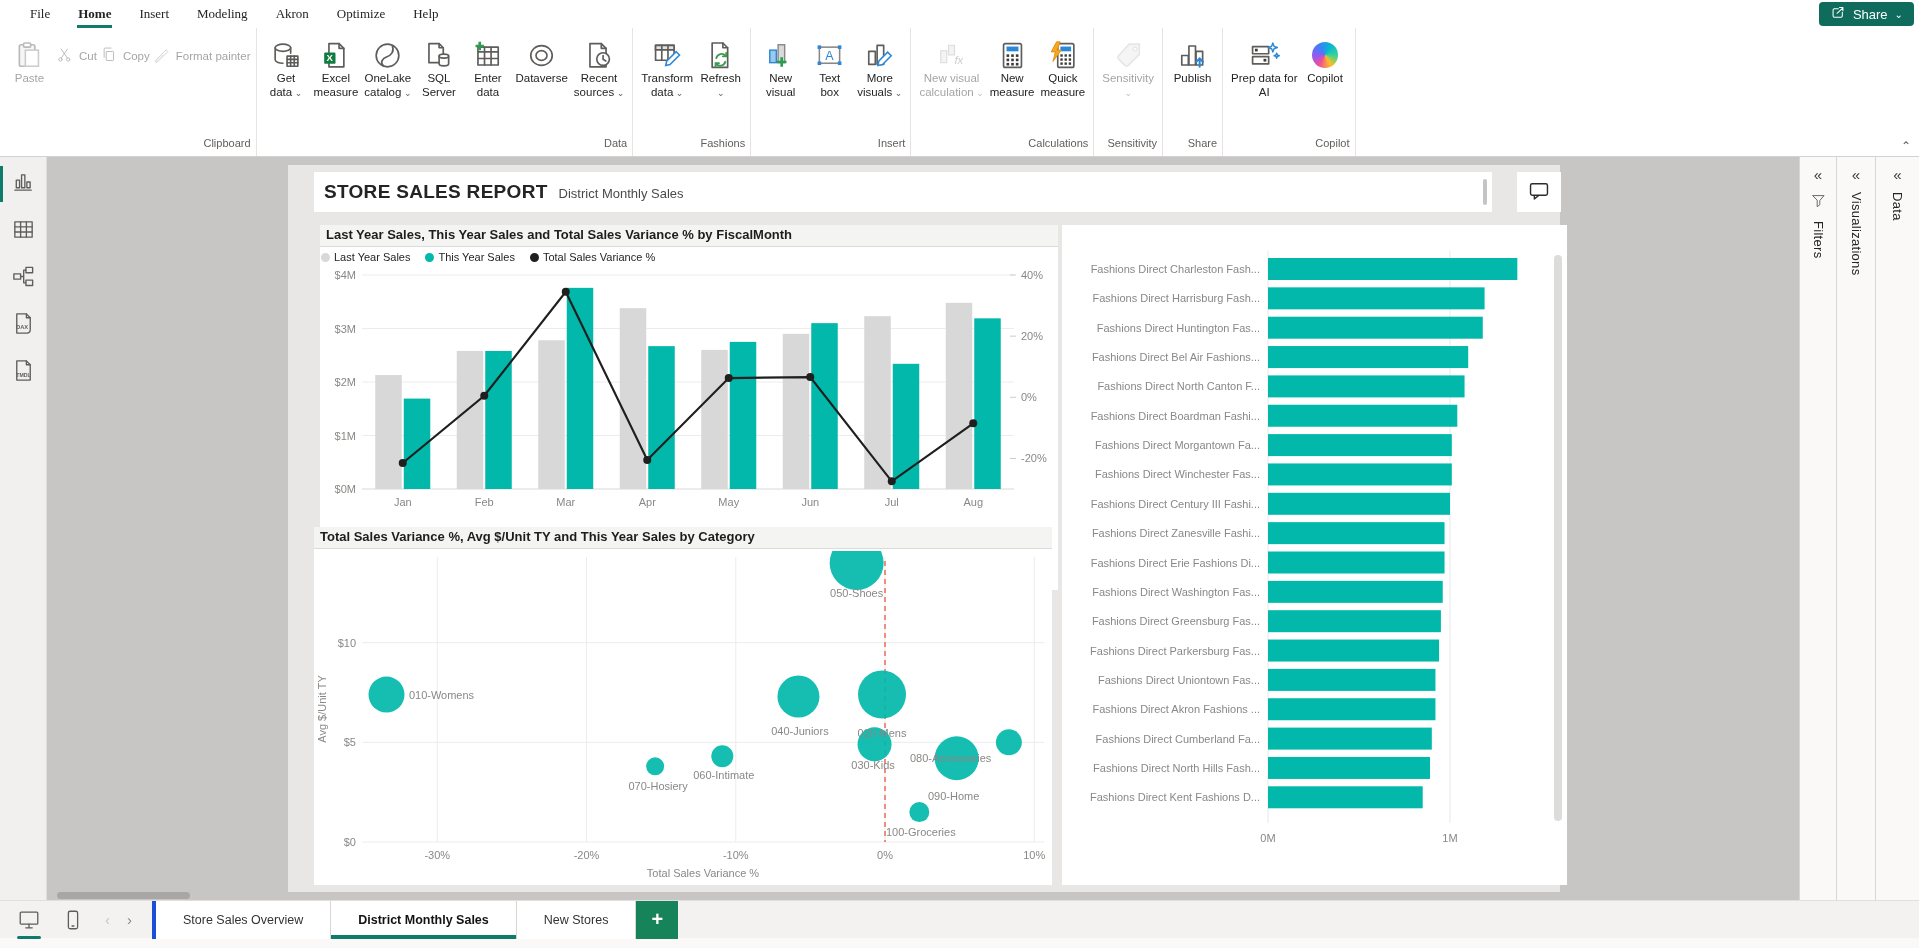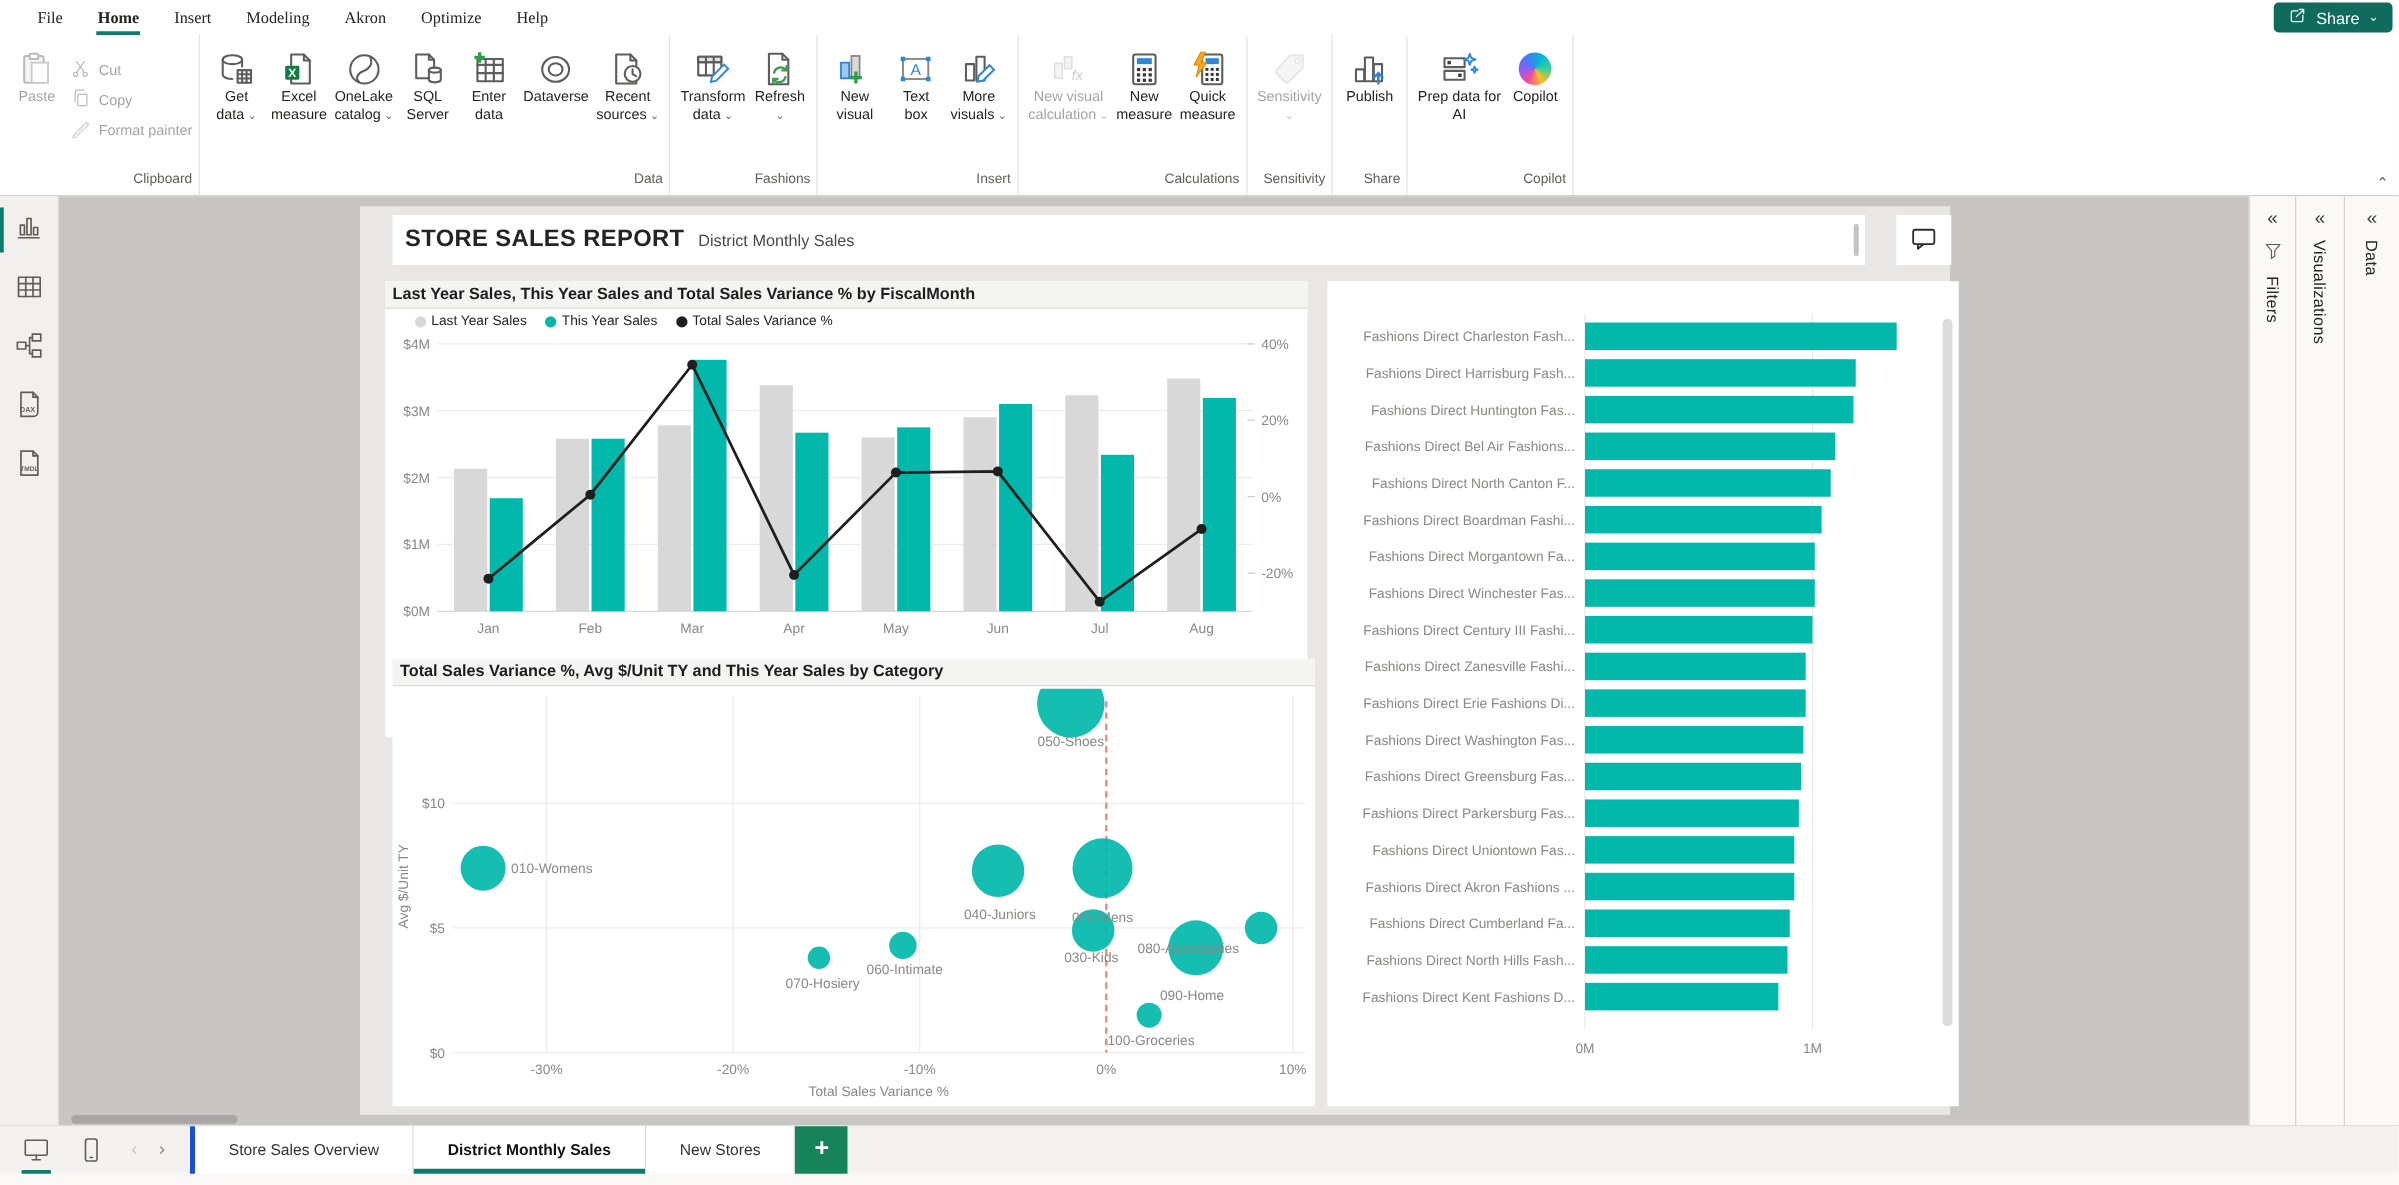--- a/index.html
+++ b/index.html
@@ -20,39 +20,39 @@
   .ribbon { height:129px; border-bottom:1px solid #d4d2d0; display:flex; background:#fff; position:relative; }
   .rgroup { display:flex; flex-direction:column; border-right:1px solid #e6e4e2; padding:0 5px; }
   .rbuttons { flex:1; display:flex; align-items:flex-start; padding-top:8px; }
   .rbtn { min-width:49px; padding:2px 3px 0; display:flex; flex-direction:column; align-items:center; cursor:pointer; }
   .rbtn .ricon { height:34px; display:flex; align-items:center; }
   .rbtn .ricon svg { width:31px; height:31px; }
   .rlabel { font-size:11.5px; line-height:13.5px; text-align:center; color:#252423; white-space:nowrap; }
   .chev { font-size:9px; color:#605e5c; }
   .rbtn.disabled, .rsmall.disabled { filter:grayscale(1); opacity:.42; }
   .rgrouplabel { height:23px; line-height:21px; text-align:right; font-size:11px; color:#605e5c; }
-  .rsmallcol { display:flex; flex-direction:column; gap:3px; padding-top:10px; padding-left:2px; }
+  .rsmallcol { display:flex; flex-direction:row; gap:3px; padding-top:10px; padding-left:2px; }
   .rsmall { display:flex; align-items:center; gap:5px; font-size:11.5px; white-space:nowrap; }
   .rsmall svg { width:18px; height:18px; }
   .collapse-caret { position:absolute; right:8px; bottom:3px; font-size:12px; color:#605e5c; cursor:pointer; }
   .copilot-logo { width:26px; height:26px; border-radius:50%; display:inline-block;
      background:conic-gradient(from 210deg,#F04E98,#8B5CF6,#3B82F6,#06B6D4,#34D399,#FBBF24,#F04E98); }
 
   
   .main { display:flex; height:743px; }
   .viewbar { width:47px; background:#f1f0ef; border-right:1px solid #e1dfdd; padding-top:12px; display:flex; flex-direction:column; align-items:center; gap:17px; }
   .sideicon { width:30px; height:30px; display:flex; align-items:center; justify-content:center; position:relative; cursor:pointer; }
   .sideicon svg { width:25px; height:25px; }
   .sideicon.active::before { content:""; position:absolute; left:-8px; top:-3px; width:3px; height:36px; background:var(--accent); }
   .canvas { flex:1; background:#c8c6c4; position:relative; }
   .page { position:absolute; left:241px; top:8px; width:1272px; height:727px; background:#e8e7e5; }
   .visual { position:absolute; background:#fff;margin-left:20px; }
   .vtitle { height:22px; background:#f4f4f3; border-bottom:1px solid #dcdbda; font-size:13px; font-weight:700; line-height:20px; padding-left:6px; color:#1d1d1d; white-space:nowrap; overflow:hidden; }
   .vtitle.plain { background:#fff; border-bottom:none; height:24px; line-height:24px; }
-  .legend { height:20px; display:flex; align-items:center; gap:15px; padding-left:24px; font-size:11px; color:#252423; }
+  .legend { height:20px; display:flex; align-items:center; gap:15px; padding-left:1px; font-size:11px; color:#252423; }
   .lg-item { display:flex; align-items:center; gap:4px; white-space:nowrap; }
   .lg-dot { width:9px; height:9px; border-radius:50%; }
   .hdr { display:flex; align-items:baseline; gap:11px; padding-left:10px; height:40px; }
   .hdr-title { font-size:19px; font-weight:800; letter-spacing:.3px; line-height:40px; }
   .hdr-sub { font-size:13px; color:#4a4a4a; }
   .mini-scroll { position:absolute; right:5px; top:7px; width:4px; height:26px; background:#c6c4c2; border-radius:2px; }
   .comment-visual { display:flex; align-items:center; justify-content:center; cursor:pointer; }
   .comment-visual svg { width:22px; height:22px; }
   .canvas-hscroll { position:absolute; left:10px; bottom:1px; width:133px; height:7px; background:#a9a7a5; border-radius:4px; cursor:pointer; }
 
@@ -559,21 +559,21 @@
 
       <div class="visual comment-visual" style="left:1209px; top:7px; width:44px; height:40px;">
         <span><svg viewBox="0 0 26 26">
               <g fill="none" stroke="#2d2c2b" stroke-width="1.7" stroke-linejoin="round">
                 <rect x="3" y="4.5" width="20" height="13.5" rx="2"></rect>
                 <path d="M7.5 18v4.5L13 18"></path>
               </g>
             </svg></span>
       </div>
 
-      <div class="visual" style="left:0; top:60px; width:738px; height:365px;">
+      <div class="visual" style="left:12px; top:60px; width:738px; height:365px;">
         <div class="vtitle" id="combo-title">Last Year Sales, This Year Sales and Total Sales Variance % by FiscalMonth</div>
         <div class="legend" id="combo-legend">
             <span class="lg-item">
               <span class="lg-dot" style="background: rgb(216, 216, 216);"></span>
               <span>Last Year Sales</span>
             </span>
             <span class="lg-item">
               <span class="lg-dot" style="background: rgb(1, 184, 170);"></span>
               <span>This Year Sales</span>
             </span>

